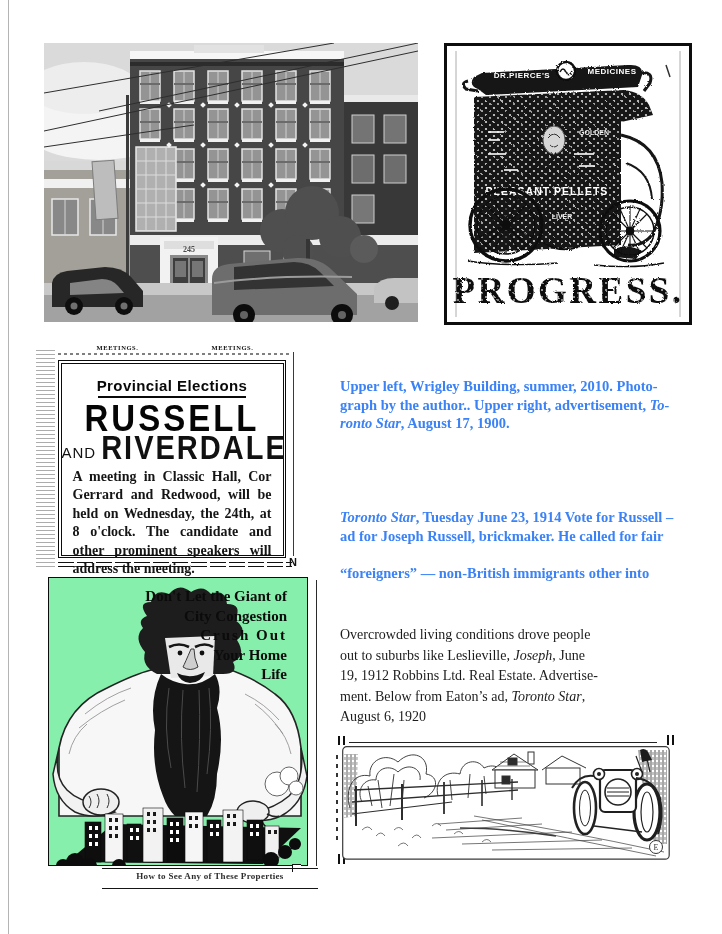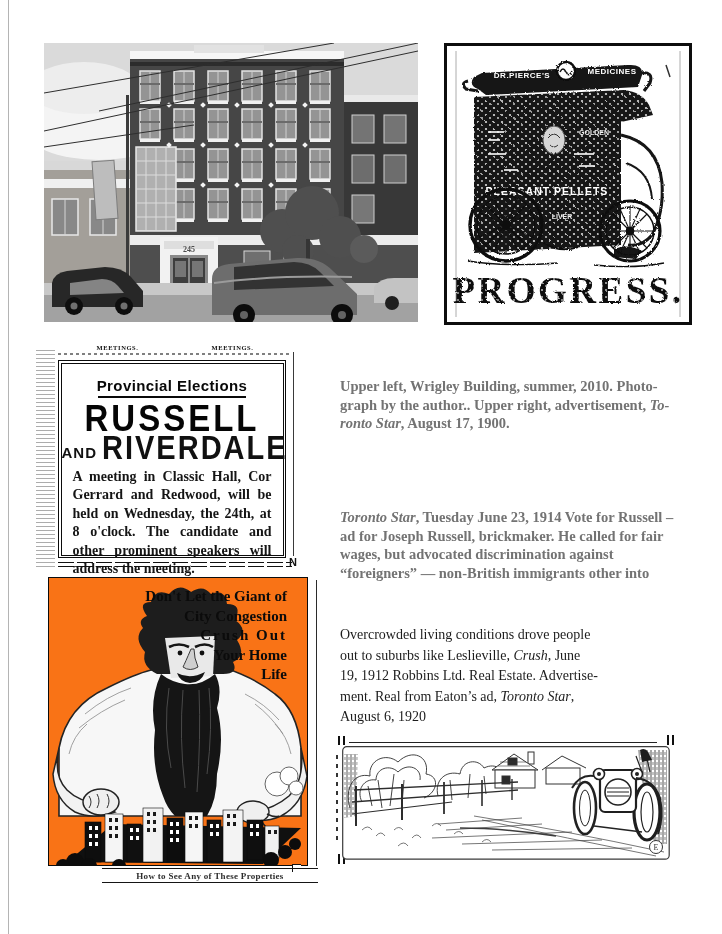--- a/index.html
+++ b/index.html
@@ -8,21 +8,21 @@
     position:relative; width:722px; height:934px; background:#fff;
     font-family:"Liberation Serif", serif; color:#111; overflow:hidden;
   }
   .edge-line { position:absolute; left:8px; top:0; width:1px; height:934px; background:#b4b4b4; }
 
   
   .fig { position:absolute; }
   .fig svg { display:block; }
 
   
-  .caption { position:absolute; color:#737373; }
+  .caption { position:absolute; color:#3b82f6; }
   .cap-bold { font-weight:bold; font-size:14.5px; line-height:18.5px; }
   .cap-reg  { font-weight:normal; font-size:14px; line-height:20.5px; color:#1c1c1c; }
   .it { font-style:italic; }
 
   
   .clip { position:absolute; left:36px; top:344px; width:270px; height:232px; }
   .clip-noise-left {
     position:absolute; left:0; top:6px; width:19px; height:220px; opacity:.55;
     background:
       repeating-linear-gradient(180deg,#6a6a6a 0 1px, transparent 1px 4px),
@@ -33,44 +33,44 @@
   .clip-dashline { position:absolute; left:22px; top:9px; width:232px; height:2px; opacity:.75;
     background:repeating-linear-gradient(90deg,#555 0 3px, transparent 3px 6px); }
   .clip-box { position:absolute; left:22px; top:16px; width:228px; height:198px;
     border:1.5px solid #0b0b0b; background:#fff; }
   .clip-box-inner { position:absolute; inset:1.5px; border:1px solid #0b0b0b; padding-top:13px; text-align:center; }
   .clip-header { font-family:"Liberation Sans", sans-serif; font-weight:bold; font-size:15px; letter-spacing:.4px; color:#090909; }
   .clip-rule { width:148px; height:2.5px; background:#090909; margin:2px auto 0; }
   .clip-name1 { font-family:"Liberation Sans", sans-serif; font-weight:bold; font-size:33px;
     letter-spacing:3px; color:#050505; display:inline-block; transform:scaleY(1.12); margin-top:2px; }
   .clip-row2 { margin-top:-6px; white-space:nowrap; }
-  .clip-and { font-family:"Liberation Sans", sans-serif; font-weight:bold; font-size:15px; letter-spacing:1px; margin-right:5px; }
+  .clip-and { font-family:"Liberation Sans", sans-serif; font-weight:normal; font-size:15px; letter-spacing:1px; margin-right:5px; }
   .clip-name2 { font-family:"Liberation Sans", sans-serif; font-weight:bold; font-size:29px;
     letter-spacing:2px; display:inline-block; transform:scaleY(1.15); }
   .clip-body { font-size:14px; font-weight:bold; text-align:justify; padding:3px 11px 0; line-height:1.32; color:#151515; }
   .clip-vote { margin-top:5px; white-space:nowrap; }
   .clip-vote-big { font-family:"Liberation Sans", sans-serif; font-weight:bold; font-size:23px;
     letter-spacing:2px; display:inline-block; transform:scaleY(1.25); }
   .clip-vote-for { font-family:"Liberation Sans", sans-serif; font-weight:normal; font-size:12px;
     border-bottom:3px solid #ec4899; margin:0 5px; display:inline-block; transform:translateY(-2px); }
   .clip-bottomlines { position:absolute; left:22px; top:218px; width:234px; }
   .clip-bottomlines div { height:1px; margin-bottom:3px;
     background:repeating-linear-gradient(90deg,#111 0 16px, transparent 16px 19px); }
   .clip-vrule { position:absolute; left:257px; top:8px; width:1.2px; height:204px; background:#3a3a3a; }
   .clip-n { position:absolute; left:253px; top:212px; font-weight:bold; font-size:11px; font-family:"Liberation Sans",sans-serif; }
 
   
   .cartoon { position:absolute; left:46px; top:574px; width:276px; height:316px; }
-  .cartoon-frame { position:absolute; left:2px; top:3px; width:260px; height:289px; border:1.6px solid #0c0c0c; background:#f97316; overflow:hidden; }
+  .cartoon-frame { position:absolute; left:2px; top:3px; width:260px; height:289px; border:1.6px solid #0c0c0c; background:#86efac; overflow:hidden; }
   .cartoon-outline-right { position:absolute; left:270px; top:6px; width:1.4px; height:286px; background:#2b2b2b; }
   .cartoon-bracket { position:absolute; left:246px; top:290px; width:9px; height:8px; border-left:1.5px solid #111; border-top:1.5px solid #111; background:#fff; }
   .cartoon-headline { position:absolute; right:20px; top:9px; width:205px; text-align:right;
     font-weight:bold; font-size:15px; line-height:19.5px; color:#0b0b0b; z-index:3; }
   .cartoon-art { position:absolute; left:0; top:0; z-index:1; }
-  .cartoon-footer { position:absolute; left:56px; top:294px; width:216px; height:15px;
+  .cartoon-footer { position:absolute; left:56px; top:294px; width:216px; height:21px;
     border-top:1.5px solid #151515; border-bottom:1.5px solid #151515;
     font-weight:bold; font-size:9px; color:#2d2d2d; text-align:center; line-height:14px;
     letter-spacing:.3px; filter:blur(.45px); overflow:hidden; }
 
   
   .sketch { position:absolute; left:334px; top:733px; width:346px; height:138px; }
   .tick { position:absolute; background:#101010; }
   .sketch-toprule { position:absolute; left:15px; top:9px; width:308px; height:1.2px; background:#222; }
   .sketch-leftdash { position:absolute; left:2px; top:22px; width:1.5px; height:86px;
     background:repeating-linear-gradient(180deg,#333 0 4px, transparent 4px 9px); }
@@ -477,29 +477,29 @@
 
   <div class="caption cap-bold" style="left:340px; top:377px; width:368px;">
     <span>Upper left, Wrigley Building, summer, 2010. Photo-</span><br>
     <span>graph by the author.. Upper right, advertisement, </span><span class="it">To-</span><br>
     <span class="it">ronto Star</span><span>, August 17, 1900.</span>
   </div>
 
   <div class="caption cap-bold" style="left:340px; top:508px; width:372px;">
     <span class="it">Toronto Star</span><span>, Tuesday June 23, 1914 Vote for Russell –</span><br>
     <span>ad for Joseph Russell, brickmaker. He called for fair</span><br>
-    <span>wages, but advocated discrimination against</span><br>
+    <br>
     <span>“foreigners” — non-British immigrants other into</span><br>
   </div>
 
   <div class="caption cap-reg" style="left:340px; top:625px; width:340px;">
     <span>Overcrowded living conditions drove people</span><br>
-    <span>out to suburbs like Leslieville,  </span><span class="it">Crush</span><span>, June</span><br>
+    <span>out to suburbs like Leslieville,  </span><span class="it">Joseph</span><span>, June</span><br>
     <span>19, 1912 Robbins Ltd. Real Estate. Advertise-</span><br>
-    <span>ment. Real from Eaton’s ad, </span><span class="it">Toronto Star</span><span>,</span><br>
+    <span>ment. Below from Eaton’s ad, </span><span class="it">Toronto Star</span><span>,</span><br>
     <span>August 6, 1920</span>
   </div>
 
   <div class="sketch">
     <div class="tick" style="left:4px;top:3px;width:2px;height:9px;"></div>
     <div class="tick" style="left:9px;top:3px;width:2px;height:9px;"></div>
     <div class="tick" style="left:333px;top:2px;width:2px;height:10px;"></div>
     <div class="tick" style="left:338px;top:2px;width:2px;height:10px;"></div>
     <div class="tick" style="left:4px;top:121px;width:2px;height:10px;"></div>
     <div class="tick" style="left:9px;top:121px;width:2px;height:10px;"></div>

